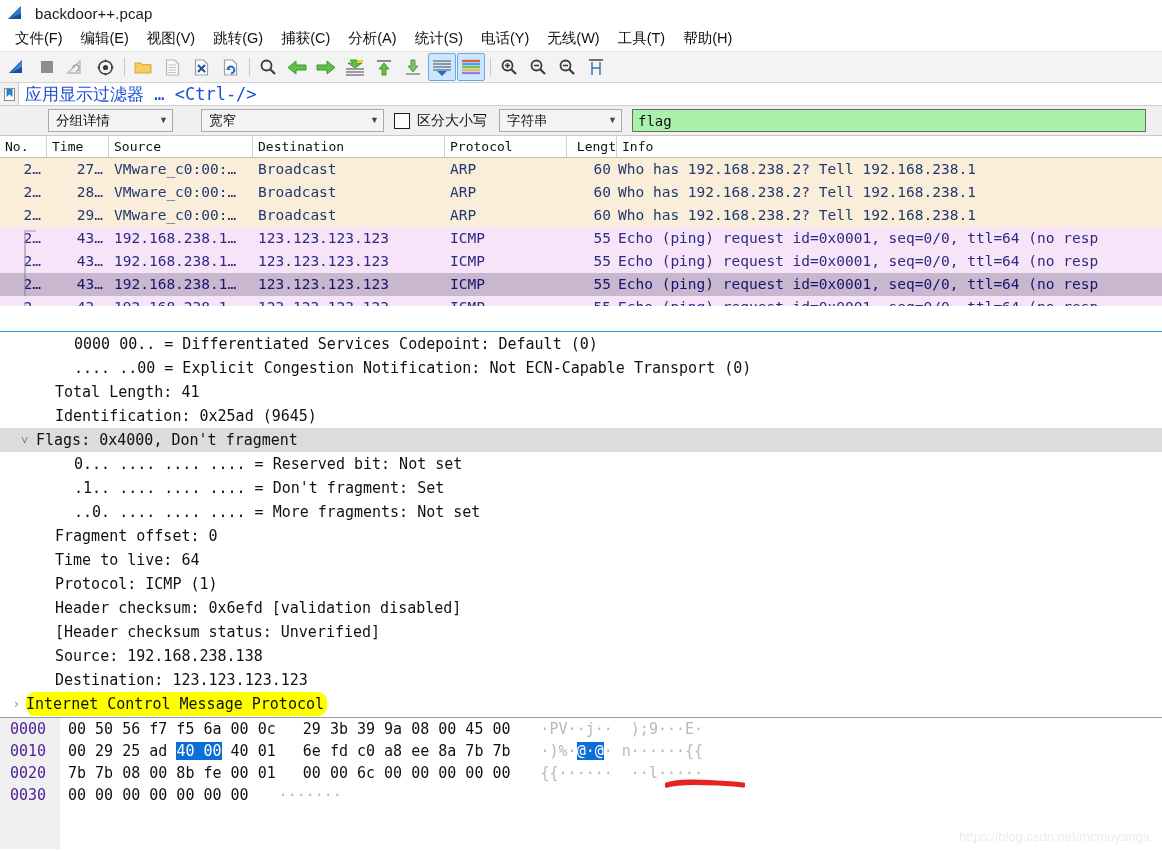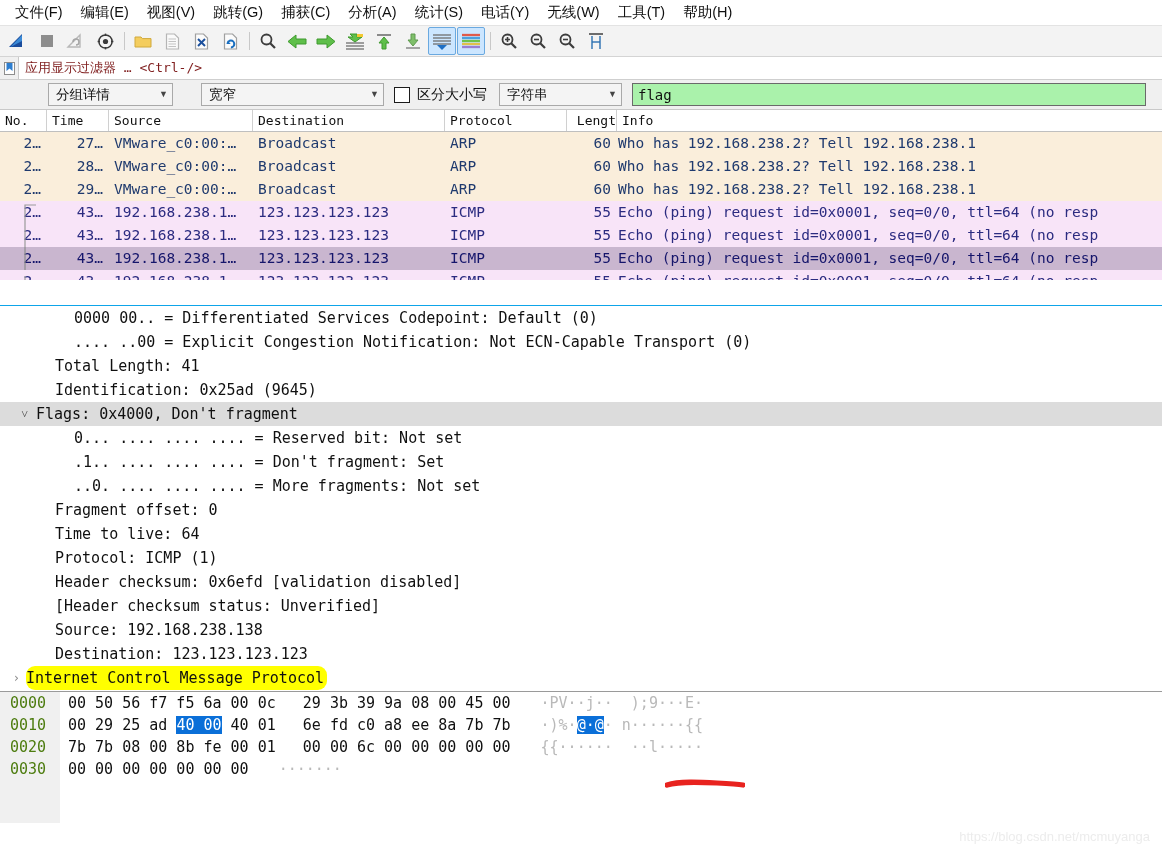--- a/index.html
+++ b/index.html
@@ -21,21 +21,21 @@
 
   
   .toolbar{height:30px;display:flex;align-items:center;background:#f3f3f3;border-top:1px solid #e3e3e3;border-bottom:1px solid #d4d4d4;padding-left:4px;}
   .tb{width:26px;height:26px;display:flex;align-items:center;justify-content:center;margin-right:1px;border:1px solid transparent;border-radius:2px;}
   .tb.on{background:#cce6ff;border:1px solid #6aa9e0;}
   .tb-sep{width:1px;height:18px;background:#c8c8c8;margin:0 4px;}
 
   
   .filterbar{height:22px;display:flex;align-items:stretch;background:#ffffff;border-bottom:1px solid #cfcfcf;}
   .filter-ico{width:18px;display:flex;align-items:center;justify-content:center;background:#f0f0f0;border-right:1px solid #c9c9c9;}
-  .filter-input{flex:1;display:flex;align-items:center;padding-left:6px;font-family:"DejaVu Sans Mono", monospace;font-size:13px;color:#7f1d1d;}
+  .filter-input{flex:1;display:flex;align-items:center;padding-left:6px;font-family:"DejaVu Sans Mono", monospace;font-size:17px;color:#1d4ed8;}
 
   
   .findbar{height:29px;display:flex;align-items:center;background:#f0f0f0;border-bottom:1px solid #c9c9c9;padding-left:4px;}
   .combo{height:21px;background:#f4f4f4;border:1px solid #a9a9a9;display:flex;align-items:center;justify-content:space-between;padding:0 4px 0 7px;font-size:13.5px;color:#111;margin-right:10px;}
   .combo .cv{white-space:nowrap;}
   .chev{margin-left:8px;font-size:9px;color:#444;line-height:1;}
   .cb-wrap{display:flex;align-items:center;margin-right:12px;}
   .cb{width:14px;height:14px;border:1.6px solid #1b1b1b;background:#fff;margin-right:7px;}
   .cb-label{font-size:14px;color:#101010;white-space:nowrap;}
   .find-input{flex:1;height:21px;background:#aaf2ab;border:1px solid #6a6a6a;display:flex;align-items:center;padding-left:5px;font-family:"DejaVu Sans Mono", monospace;font-size:14px;color:#101010;margin-right:16px;}
@@ -62,35 +62,44 @@
   .dpane{background:#fff;border-top:1px solid #0ea5e9;overflow:hidden;position:relative;margin-top:25px;}
   .drow{height:24px;line-height:24px;display:flex;align-items:center;font-family:"DejaVu Sans Mono", monospace;font-size:15px;color:#101010;white-space:nowrap;}
   .drow .exp{width:22px;text-align:center;font-size:12px;color:#444;flex:0 0 22px;}
   .drow.sel{background:#dcdcdc;}
   .drow.hl .txt{background:#ffff00;padding-right:3px;}
   .d-i2{padding-left:52px;}
 
   
   .hpane{border-top:1px solid #9a9a9a;background:#ffffff;position:relative;height:131px;}
   .hrow{height:22px;line-height:22px;display:flex;font-family:"DejaVu Sans Mono", monospace;font-size:15px;color:#101010;white-space:pre;}
-  .hoff{width:60px;padding-left:10px;color:#4d7c0f;background:#f0f0f0;box-sizing:border-box;}
+  .hoff{width:60px;padding-left:10px;color:#4c1d95;background:#f0f0f0;box-sizing:border-box;}
   .hbytes{padding-left:8px;letter-spacing:0px;}
   .hascii{padding-left:18px;}
   .hsel{background:#0a6fd8;color:#ffffff;}
   .dotc{color:#b9b9b9;margin-left:12px;}
   .hexfill{position:absolute;left:0;top:88px;width:60px;height:43px;background:#f0f0f0;}
   .redline{position:absolute;left:665px;top:775px;width:76px;height:7px;}
 
   .watermark{position:absolute;right:12px;bottom:8px;font-size:13px;color:#ececec;font-family:"Liberation Sans",sans-serif;}
 </style>
 </head>
 <body>
 
 <div class="app">
 
+  <div class="titlebar">
+    <span class="ws-logo">
+      <svg width="20" height="14" viewBox="0 0 20 14">
+        <path d="M0 13 L13 0 L13 13 Z" fill="#1a4c9c"></path>
+        <path d="M1.5 13 L13 1 L13 7 Z" fill="#2f7fd0"></path>
+      </svg>
+    </span>
+    <span class="title-text">backdoor++.pcap</span>
+  </div>
 
   <div class="menubar">
     <div class="menu-item">文件(F)</div>
     <div class="menu-item">编辑(E)</div>
     <div class="menu-item">视图(V)</div>
     <div class="menu-item">跳转(G)</div>
     <div class="menu-item">捕获(C)</div>
     <div class="menu-item">分析(A)</div>
     <div class="menu-item">统计(S)</div>
     <div class="menu-item">电话(Y)</div>

